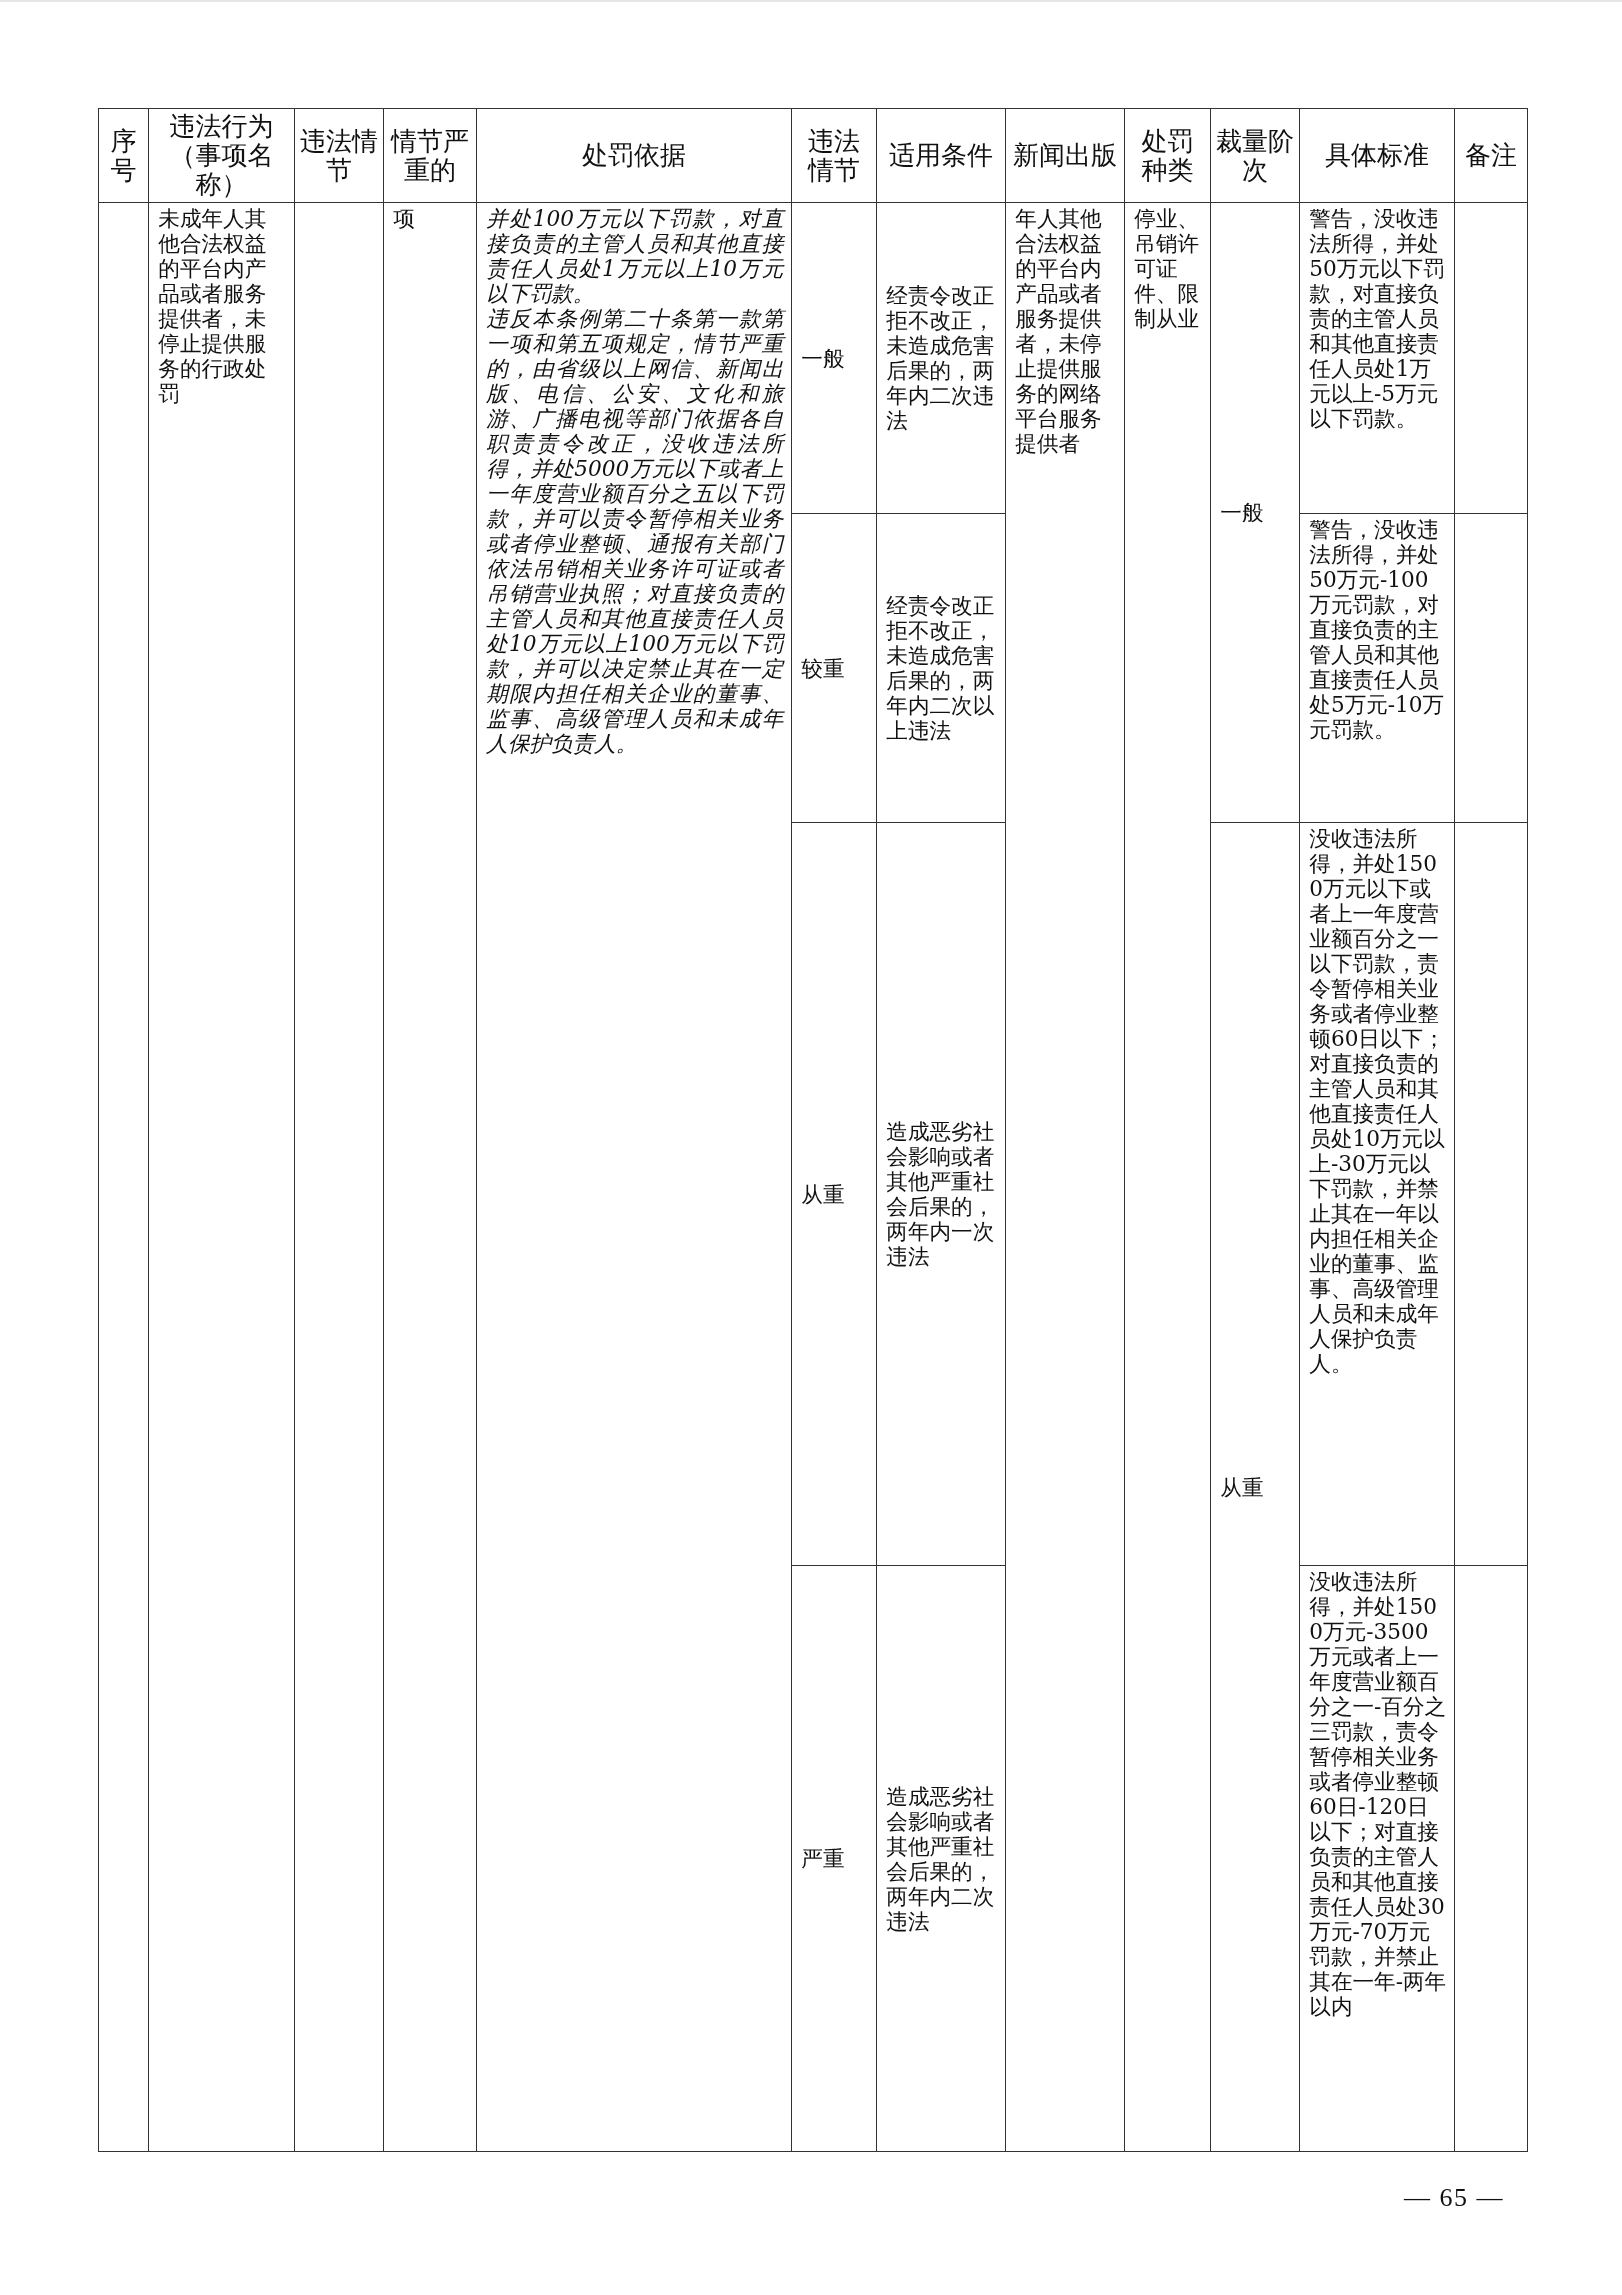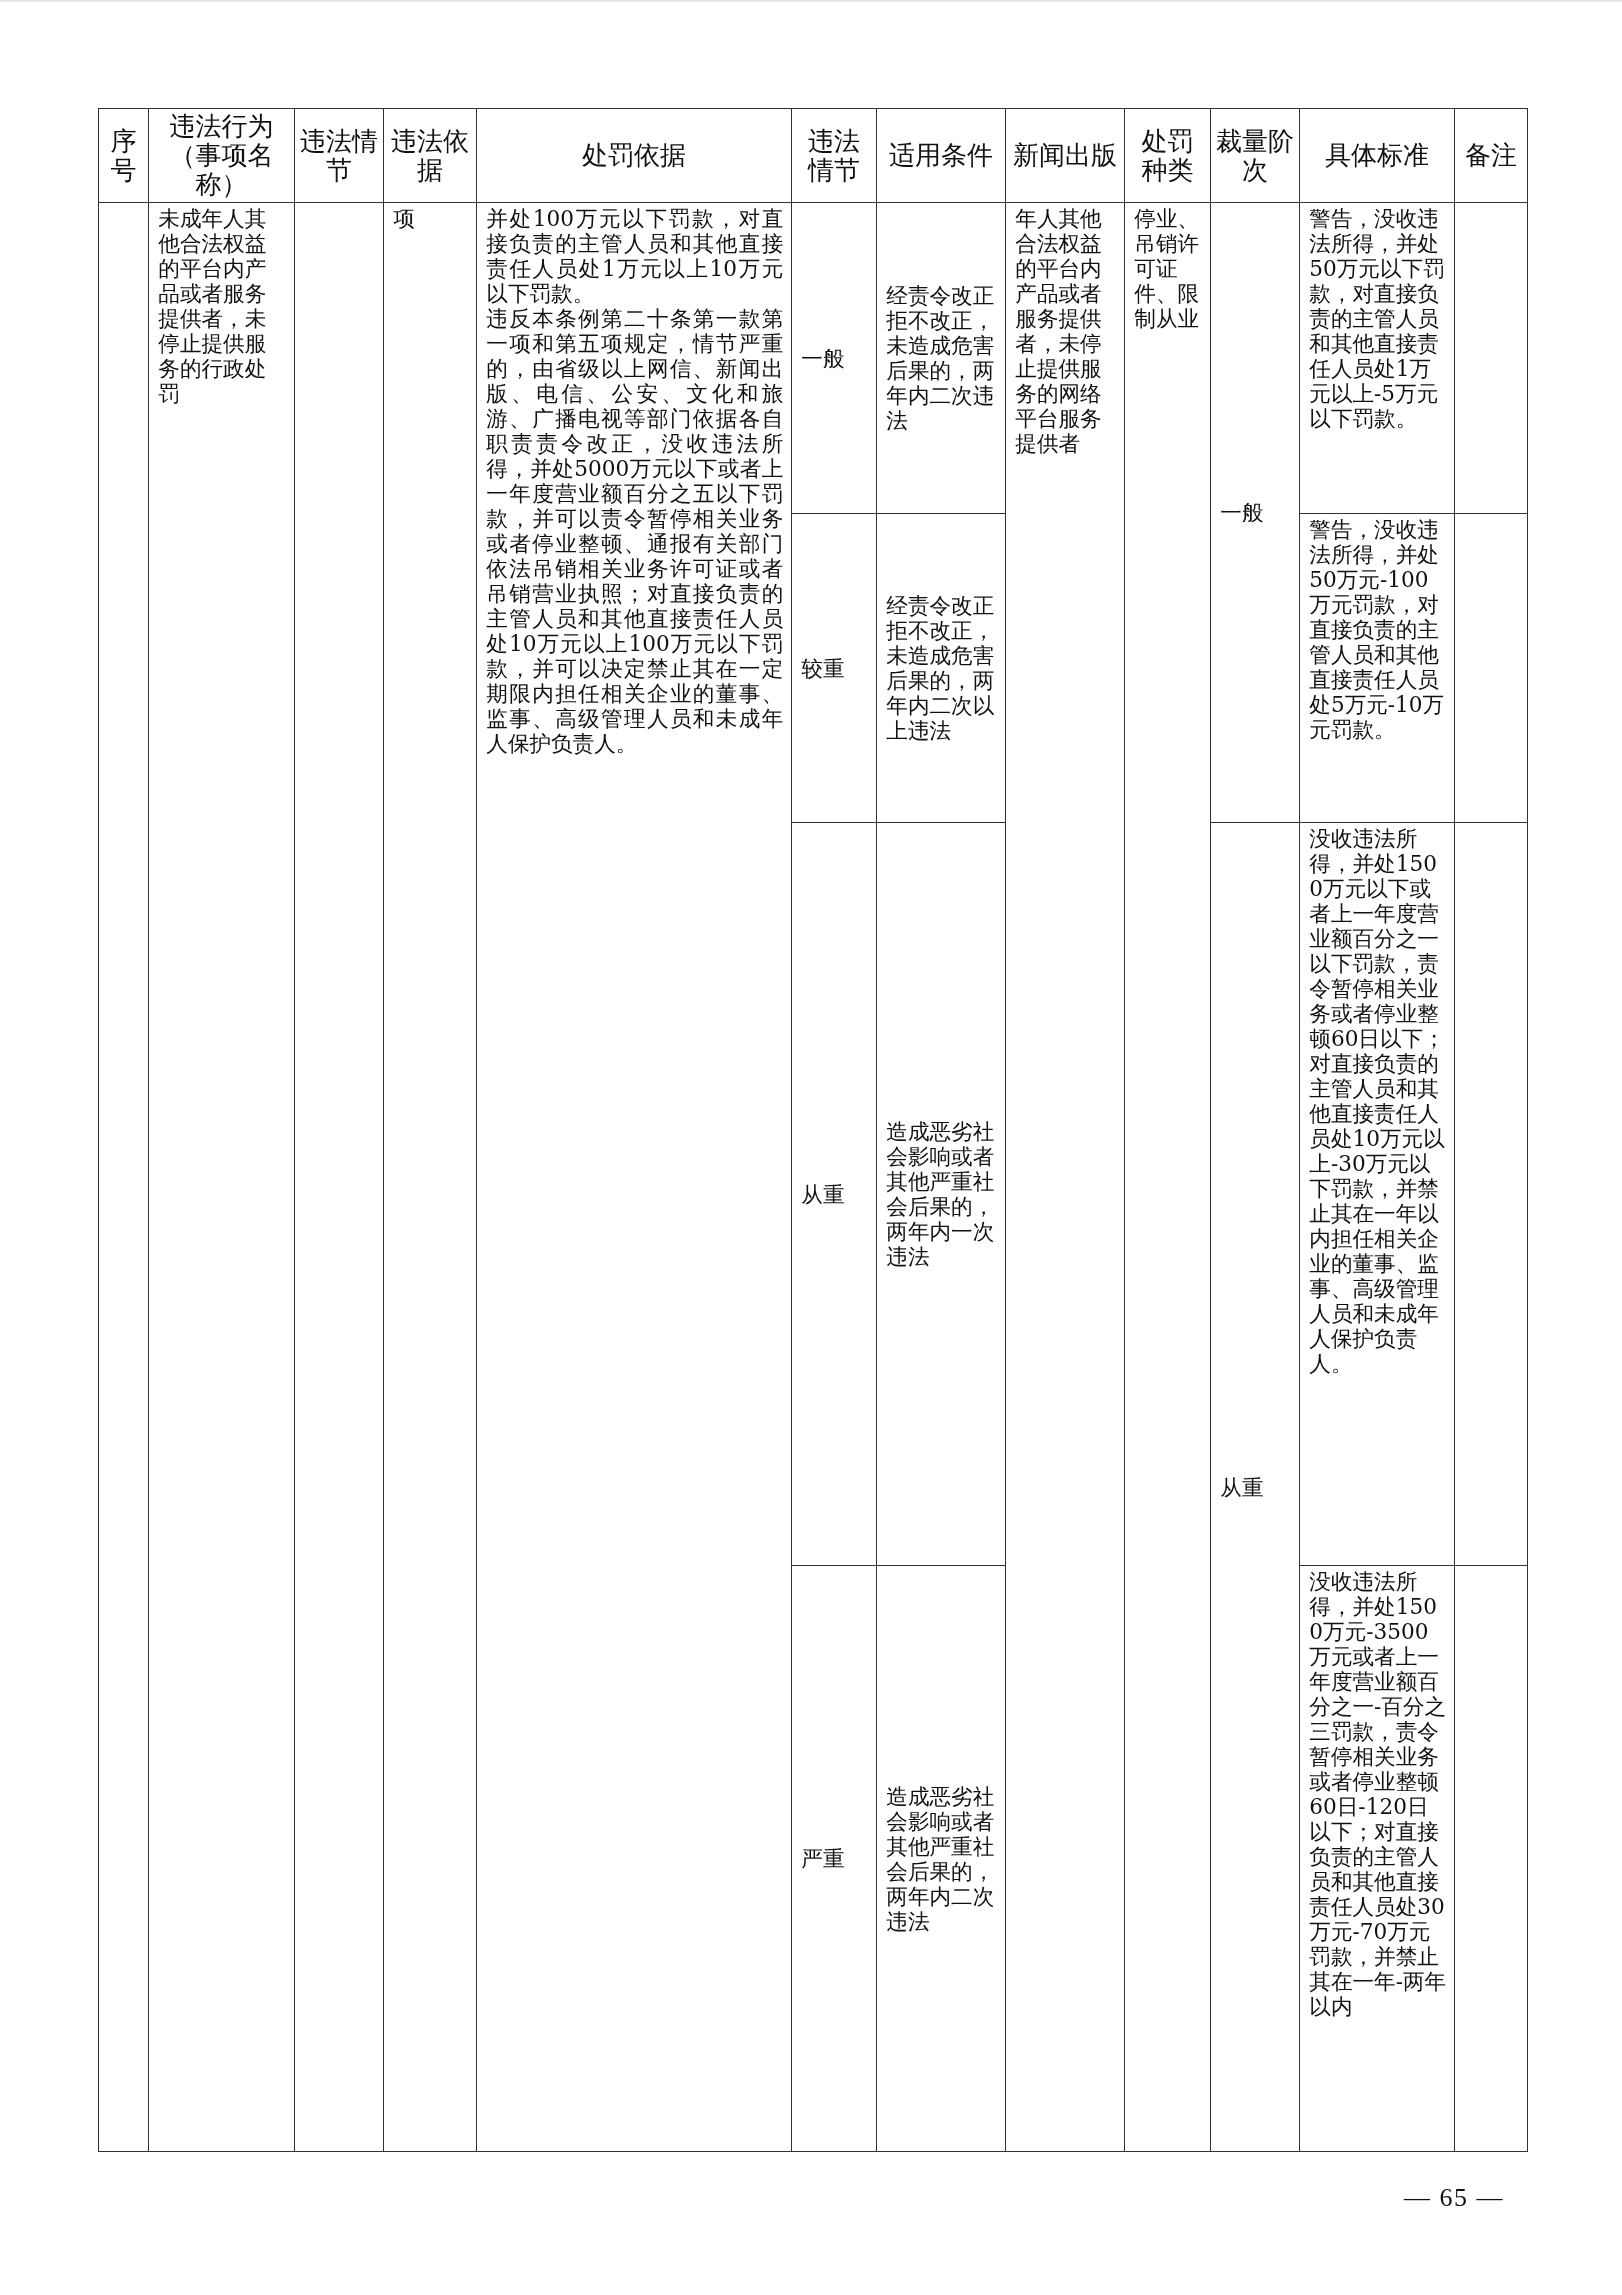--- a/index.html
+++ b/index.html
@@ -11,21 +11,21 @@
     width: 1428px; border-collapse: collapse; table-layout: fixed;
   }
   table.penalty-table td, table.penalty-table th {
     border: 1.5px solid #333; vertical-align: top; padding: 3.1px 7.7px 3.1px 9.3px;
     font-size: 21.6px; line-height: 25px; font-weight: normal; word-break: break-all;
   }
   table.penalty-table th {
     font-size: 26px; line-height: 29px; text-align: center; vertical-align: middle; padding: 3.1px 4.6px;
   }
   .mid { vertical-align: middle !important; }
-  .basis { text-align: justify; }
+  .basis { text-align: justify; font-style: italic; }
   .page-number {
     position: absolute; left: 1404px; top: 2183px; font-size: 26px;
     font-family: Liberation Serif, serif; letter-spacing: 1.5px; text-align: right;
   }
 </style>
 </head>
 <body>
 
 <div class="page-top-line"></div>
 
@@ -42,21 +42,21 @@
     <col style="width:86px">
     <col style="width:89px">
     <col style="width:155px">
     <col style="width:73px">
   </colgroup>
   <thead>
     <tr style="height:94px">
       <th>序号</th>
       <th>违法行为（事项名称）</th>
       <th>违法情节</th>
-      <th>违法依据</th>
+      <th>情节严重的</th>
       <th>处罚依据</th>
       <th>违法情节</th>
       <th>适用条件</th>
       <th>新闻出版</th>
       <th>处罚种类</th>
       <th>裁量阶次</th>
       <th>具体标准</th>
       <th>备注</th>
     </tr>
   </thead>

